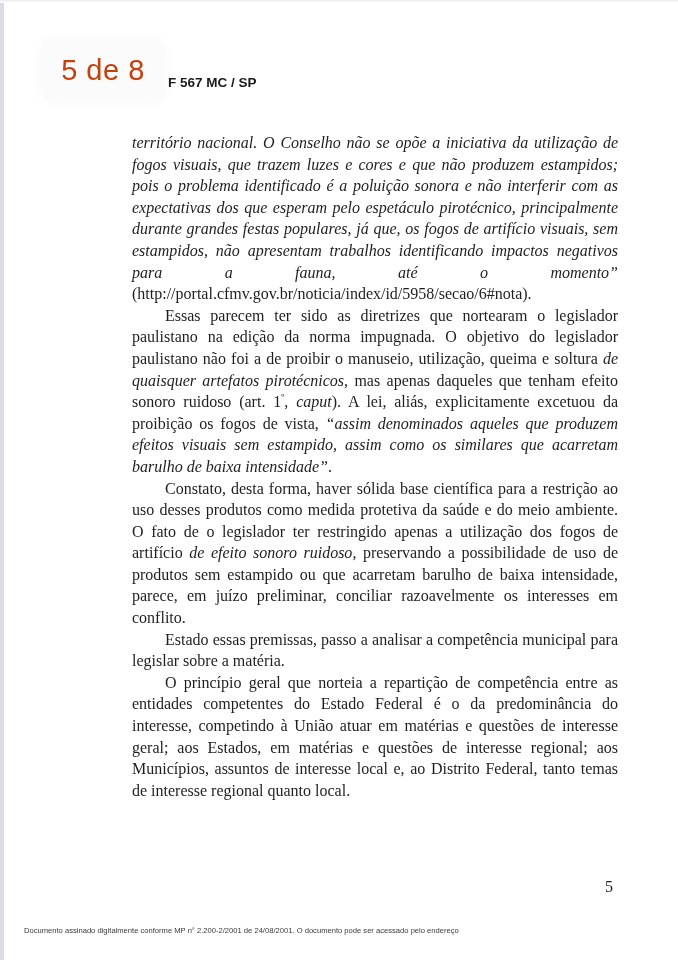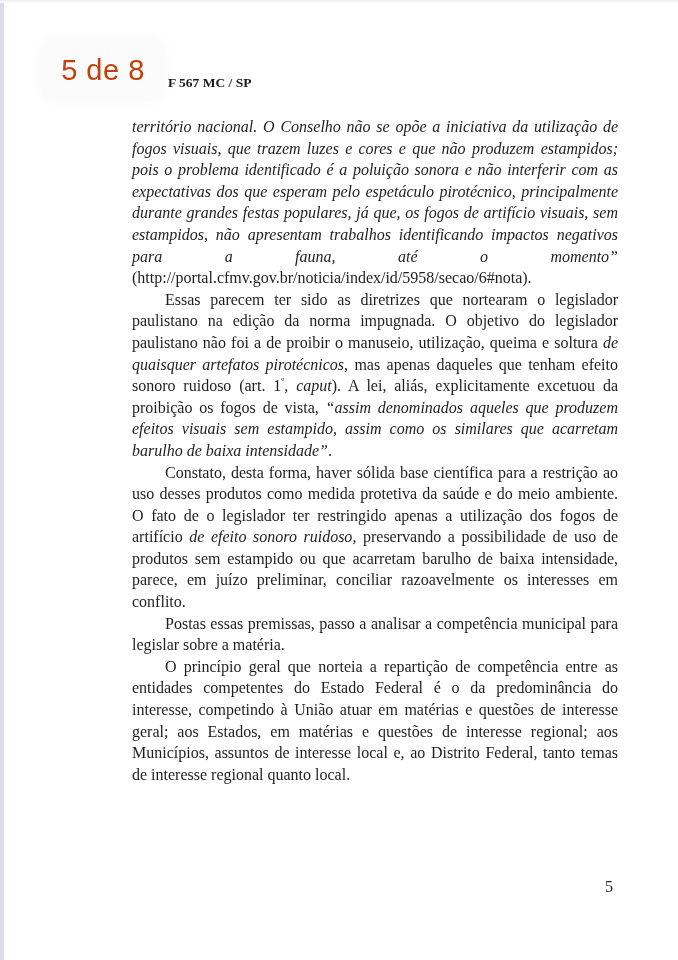--- a/index.html
+++ b/index.html
@@ -40,28 +40,28 @@
     }
     .page-counter span {
       font-family: "Liberation Sans", "DejaVu Sans", sans-serif;
       font-size: 29px;
       color: #c2410c;
       letter-spacing: 0.5px;
     }
     .case-header {
       position: absolute;
       left: 168px; top: 75px;
-      font-family: Liberation Serif, serif;
+      font-family: Liberation Sans, sans-serif;
       font-weight: bold;
       font-size: 13.5px;
       color: #1a1a1a;
     }
     .body-text {
       position: absolute;
-      left: 132px; top: 116px;
+      left: 132px; top: 132px;
       width: 486px;
       font-size: 16px;
       line-height: 21.6px;
       text-align: justify;
     }
     .body-text p {
       margin: 0;
     }
     .body-text p.indent {
       text-indent: 33px;
@@ -105,20 +105,21 @@
 <div class="page-counter">
   <span>5 de 8</span>
 </div>
 
 <div class="case-header">F 567 MC / SP</div>
 
 <div class="body-text">
   <p class="quote"><span>território nacional. O Conselho não se opõe a iniciativa da utilização de fogos visuais, que trazem luzes e cores e que não produzem estampidos; pois o problema identificado é a poluição sonora e não interferir com as expectativas dos que esperam pelo espetáculo pirotécnico, principalmente durante grandes festas populares, já que, os fogos de artifício visuais, sem estampidos, não apresentam trabalhos identificando impactos negativos para a fauna, até o momento”</span><span class="url"> (http://portal.cfmv.gov.br/noticia/index/id/5958/secao/6#nota).</span></p>
   <p class="indent"><span>Essas parecem ter sido as diretrizes que nortearam o legislador paulistano na edição da norma impugnada. O objetivo do legislador paulistano não foi a de proibir o manuseio, utilização, queima e soltura </span><em>de quaisquer artefatos pirotécnicos</em><span>, mas apenas daqueles que tenham efeito sonoro ruidoso (art. 1</span><sup>º</sup><span>, </span><em>caput</em><span>). A lei, aliás, explicitamente excetuou da proibição os fogos de vista, </span><em>“assim denominados aqueles que produzem efeitos visuais sem estampido, assim como os similares que acarretam barulho de baixa intensidade”</em><span>.</span></p>
   <p class="indent"><span>Constato, desta forma, haver sólida base científica para a restrição ao uso desses produtos como medida protetiva da saúde e do meio ambiente. O fato de o legislador ter restringido apenas a utilização dos fogos de artifício </span><em>de efeito sonoro ruidoso</em><span>, preservando a possibilidade de uso de produtos sem estampido ou que acarretam barulho de baixa intensidade, parece, em juízo preliminar, conciliar razoavelmente os interesses em conflito.</span></p>
-  <p class="indent"><span>Postas essas premissas, passo a analisar a competência municipal para legislar sobre a matéria.</span></p>
+  <p class="indent"><span>Estado essas premissas, passo a analisar a competência municipal para legislar sobre a matéria.</span></p>
   <p class="indent"><span>O princípio geral que norteia a repartição de competência entre as entidades competentes do Estado Federal é o da predominância do interesse, competindo à União atuar em matérias e questões de interesse geral; aos Estados, em matérias e questões de interesse regional; aos Municípios, assuntos de interesse local e, ao Distrito Federal, tanto temas de interesse regional quanto local.</span></p>
 </div>
 
 <div class="page-number">5</div>
 
 <div class="footer">
+  <div>Documento assinado digitalmente conforme MP n° 2.200-2/2001 de 24/08/2001. O documento pode ser acessado pelo endereço</div>
 </div>
 
 </body></html>

